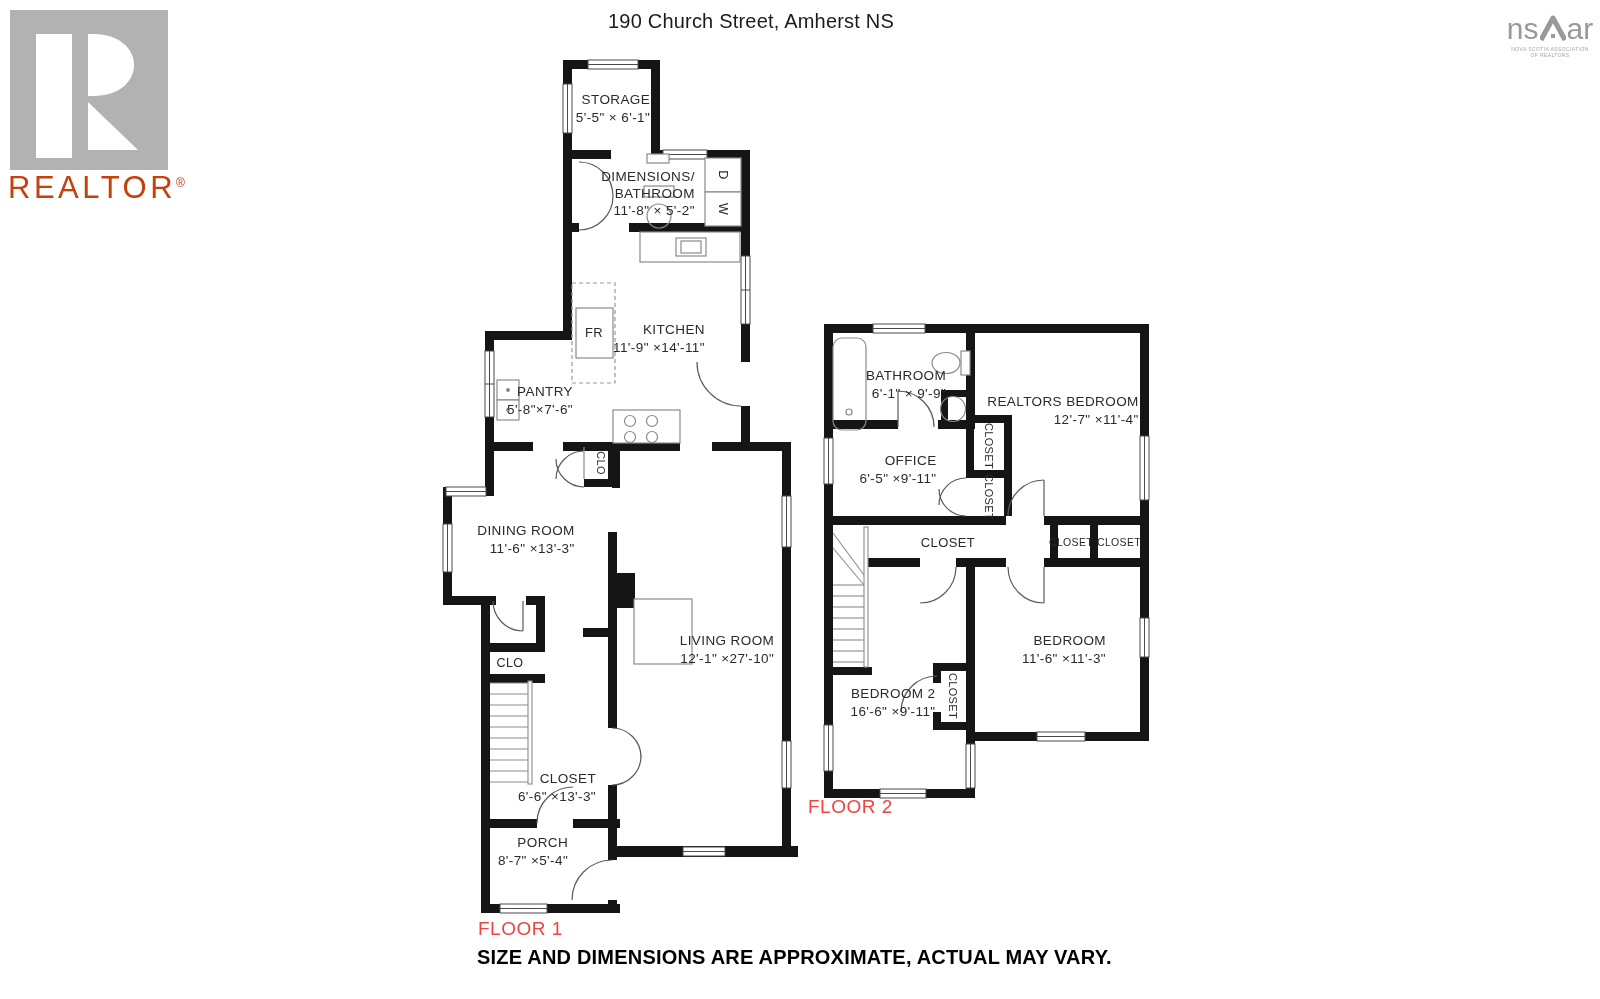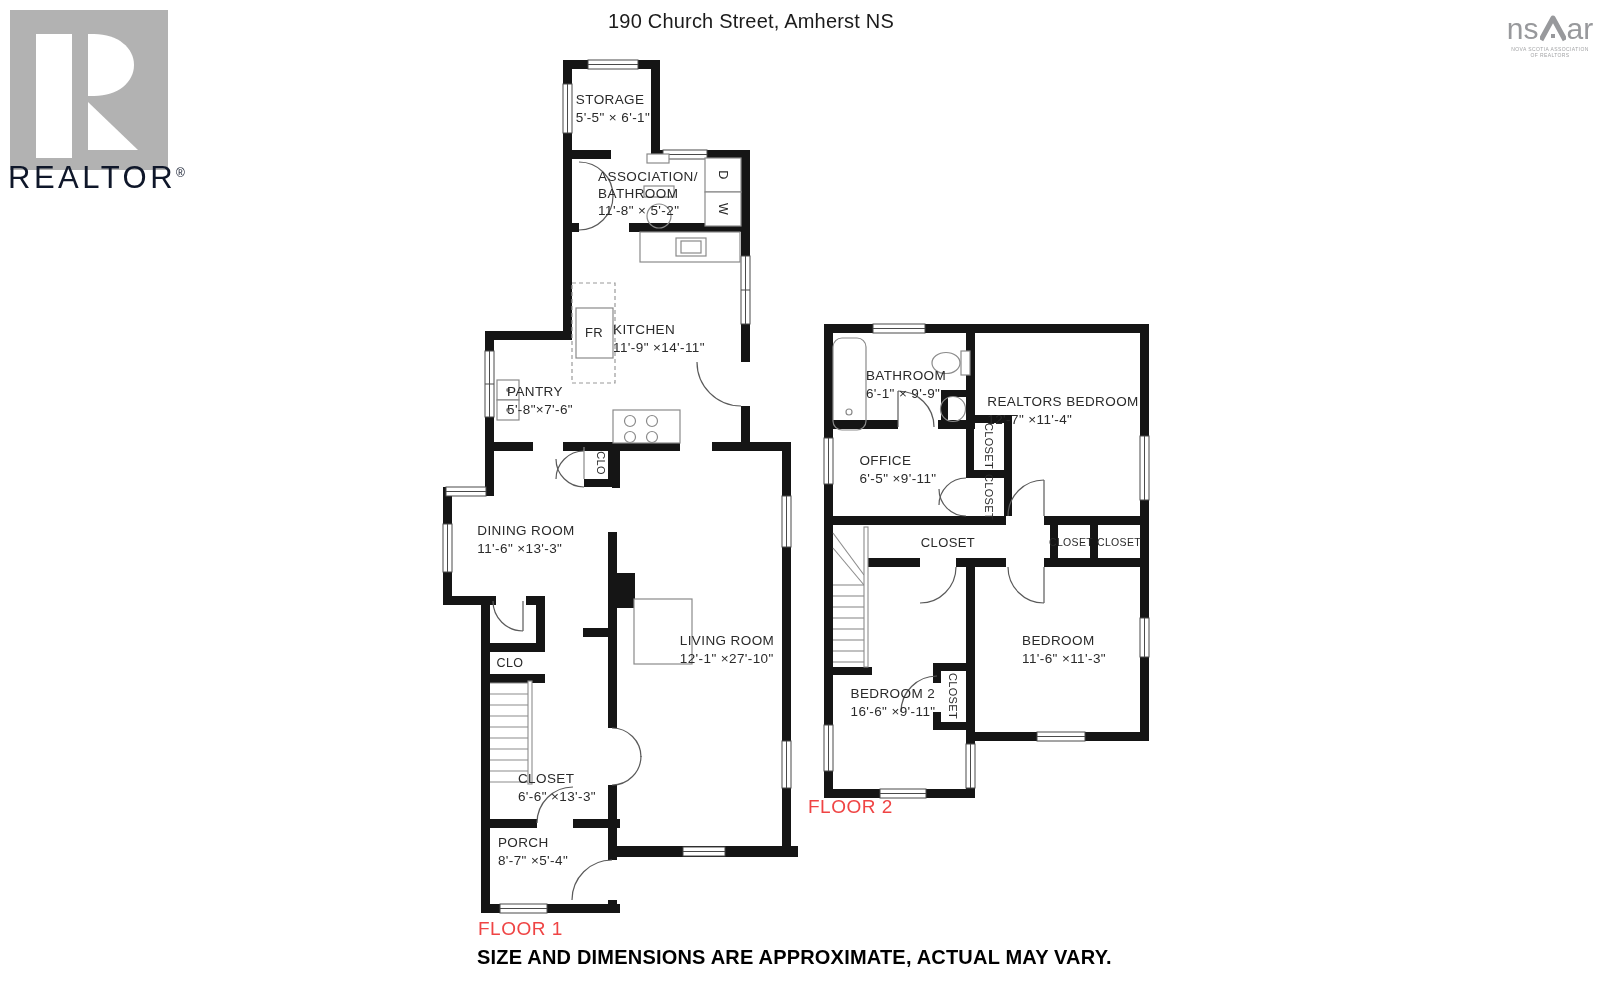--- a/index.html
+++ b/index.html
@@ -1,33 +1,33 @@
 <!DOCTYPE html>
 <html><head>
 <meta charset="utf-8">
 <style>
   html,body{margin:0;padding:0;background:#ffffff;}
   .page{position:relative;width:1600px;height:999px;background:#fff;overflow:hidden;
         font-family:"Liberation Sans", sans-serif;color:#2a2a2a;}
   svg.plan{position:absolute;left:0;top:0;}
   .walls rect{fill:#151515;}
-  .lbl{position:absolute;transform:translate(-50%,-50%);text-align:left;
+  .lbl{position:absolute;transform:translate(-50%,-50%);text-align:right;
        font-size:13.5px;line-height:18px;letter-spacing:.4px;color:#2a2a2a;white-space:nowrap;}
   .lbl .rn{font-size:13.5px;}
   .lbl .rd{font-size:13.5px;}
   .lbl-sm{font-size:11px;letter-spacing:.3px;}
   .lbl-vert{writing-mode:vertical-rl;line-height:12px;}
   .floor-tag{position:absolute;font-size:19px;letter-spacing:.5px;color:#ef4444;}
   .title{position:absolute;top:10px;left:751px;transform:translateX(-50%);
          font-size:20px;color:#1b1b1b;letter-spacing:.2px;}
   .disclaimer{position:absolute;left:477px;top:946px;font-size:20px;font-weight:700;color:#000;
               letter-spacing:.2px;}
   .realtor{position:absolute;left:10px;top:10px;}
-  .realtor-word{position:absolute;left:8px;top:160px;font-size:31px;letter-spacing:3.5px;
-                color:#0f172a;font-weight:400;}
+  .realtor-word{position:absolute;left:8px;top:170px;font-size:31px;letter-spacing:3.5px;
+                color:#c2410c;font-weight:400;}
   .realtor-word sup{font-size:12px;letter-spacing:0;}
   .nsar{position:absolute;left:1490px;top:12px;width:120px;color:#98999c;text-align:center;}
   .nsar-main{display:flex;align-items:flex-end;justify-content:center;gap:1px;
              font-size:30px;line-height:30px;font-weight:500;}
   .nsar-sub{font-size:5px;letter-spacing:.4px;color:#a3a4a6;margin-top:2px;line-height:6px;}
 </style>
 </head>
 <body>
 
 <div class="page">
@@ -308,21 +308,21 @@
 
       <circle cx="953" cy="409" r="12.5" fill="none"></circle>
     </g>
   </svg>
 
   <div class="lbl" style="left:613px;top:109px;">
     <div class="rn">STORAGE</div>
     <div class="rd">5'-5" × 6'-1"</div>
   </div>
   <div class="lbl" style="left:648px;top:193px;line-height:17px;">
-    <div class="rn">ASSOCIATION/</div>
+    <div class="rn">DIMENSIONS/</div>
     <div class="rn">BATHROOM</div>
     <div class="rd">11'-8" × 5'-2"</div>
   </div>
   <div class="lbl" style="left:659px;top:339px;">
     <div class="rn">KITCHEN</div>
     <div class="rd">11'-9" ×14'-11"</div>
   </div>
   <div class="lbl" style="left:524px;top:401px;margin-left:16px;">
     <div class="rn">PANTRY</div>
     <div class="rd">5'-8"×7'-6"</div>

